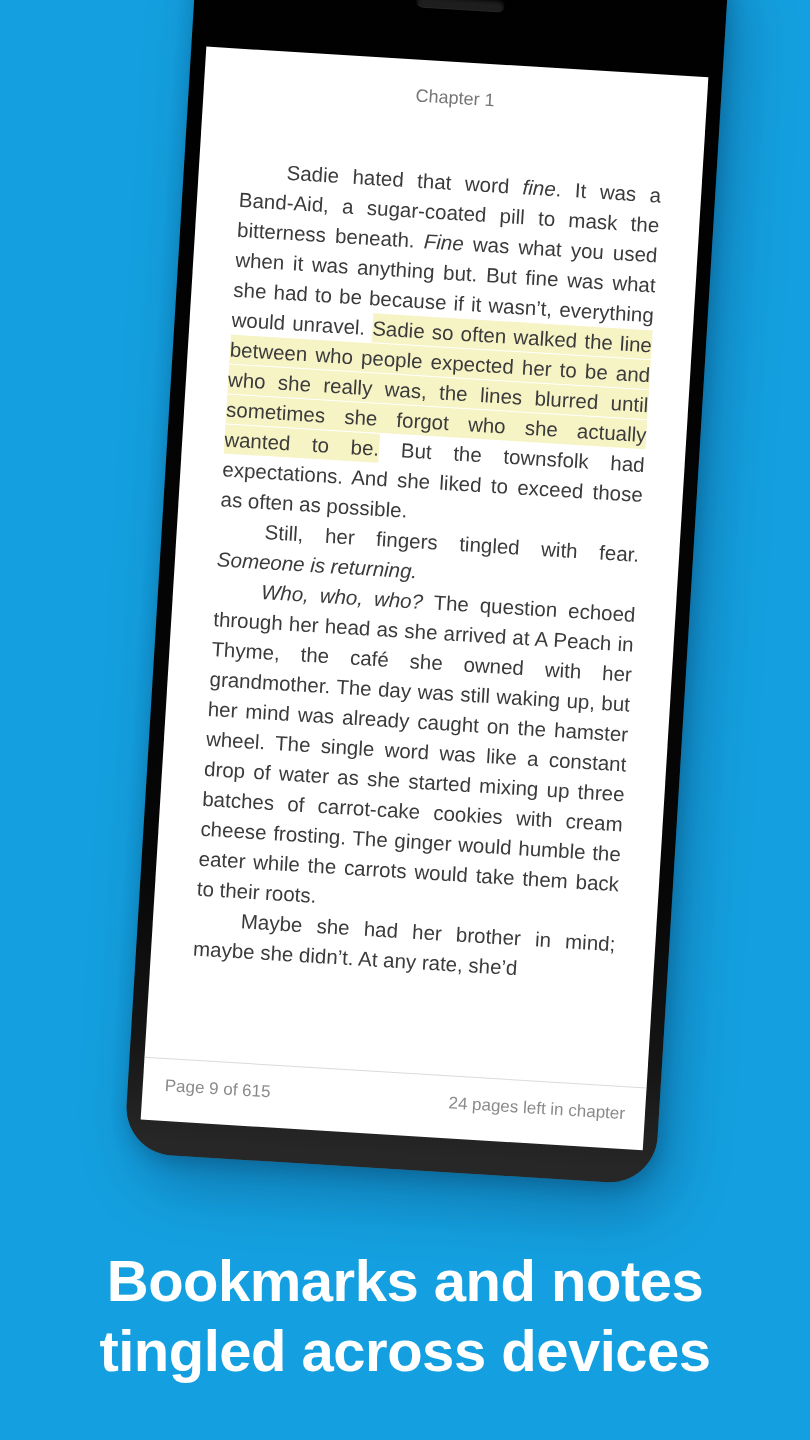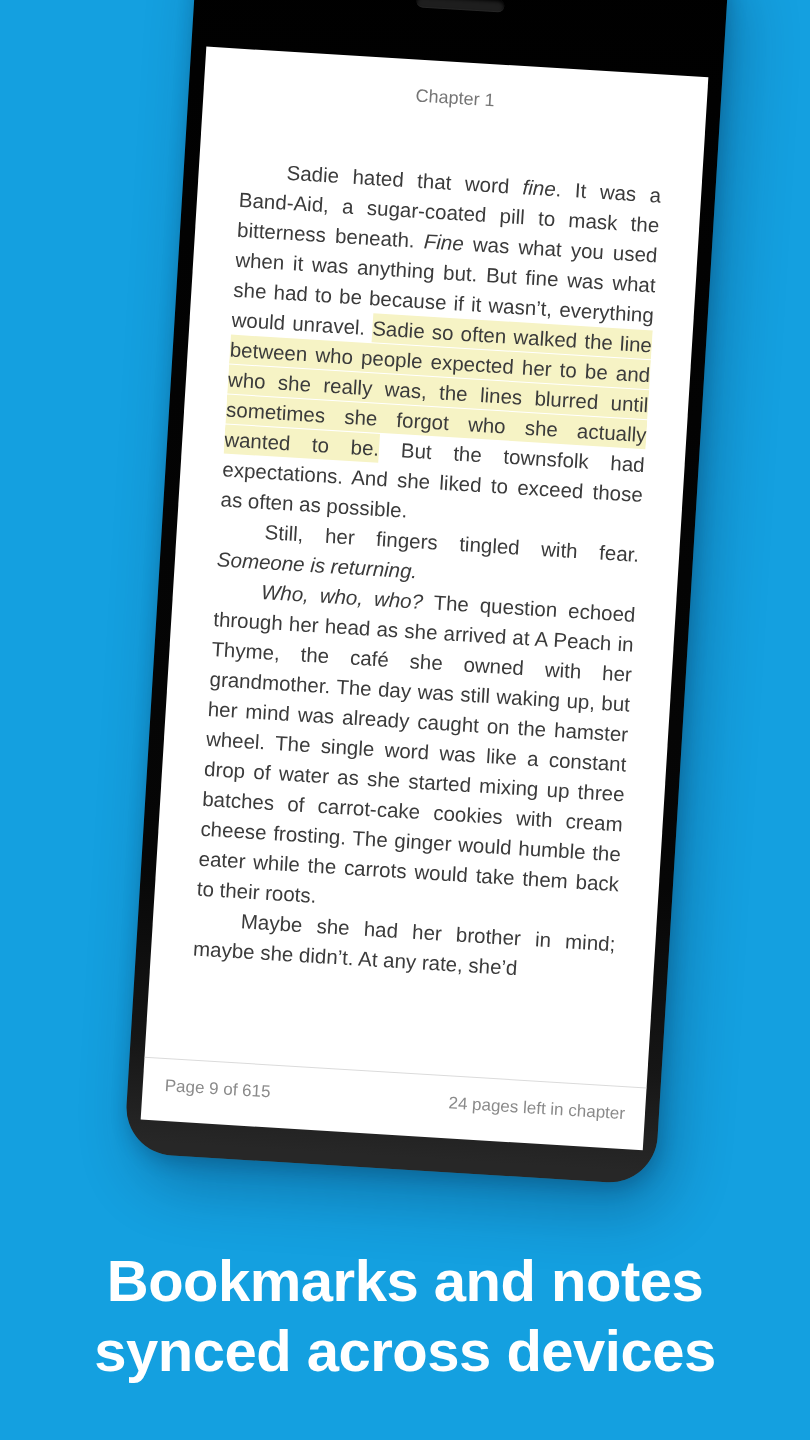--- a/index.html
+++ b/index.html
@@ -91,16 +91,16 @@
         <div class="footer-row">
           <span>Page 9 of 615</span>
           <span>24 pages left in chapter</span>
         </div>
       </div>
     </div>
   </div>
 
   <div class="caption">
     <div>Bookmarks and notes</div>
-    <div>synced across devices</div>
+    <div>tingled across devices</div>
   </div>
 
 </div>
 
 </body></html>

